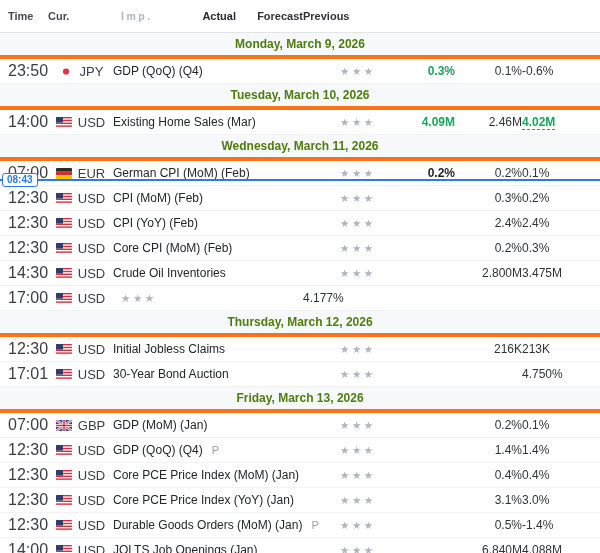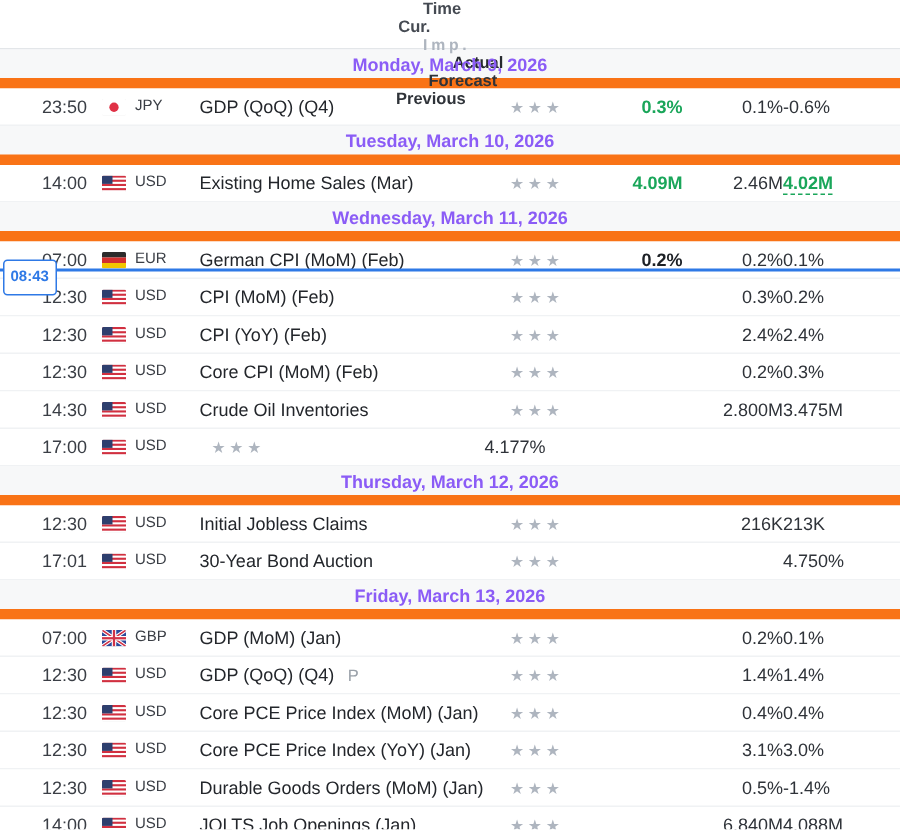--- a/index.html
+++ b/index.html
@@ -8,63 +8,62 @@
   body {
     width:600px; height:553px; overflow:hidden;
     font-family:"Liberation Sans", sans-serif; font-size:12px; color:#26292e;
   }
   .calendar { width:600px; height:553px; overflow:hidden; position:relative; background:#fff; }
 
   .header-row {
     display:flex; align-items:center; height:33px; padding-right:4px;
     border-bottom:1px solid #e3e6e9; font-size:11px; font-weight:700; color:#454a52;
     background:#fff;
-    flex-direction:column;
   }
   .col { flex:none; }
   .col-time { width:48px; padding-left:8px; }
   .col-cur { width:65px; display:flex; align-items:center; }
   .col-event { flex:1 1 auto; min-width:0; white-space:nowrap; overflow:hidden; }
   .col-imp { width:48px; padding-left:8px; white-space:nowrap; }
   .col-actual { width:75px; text-align:right; }
   .col-forecast { width:67px; text-align:right; }
   .col-previous { width:68px; text-align:left; }
 
   .day-row {
-    height:26px; background:#f7f8f9; border-bottom:7px solid #f97316;
+    height:26px; background:#f7f8f9; border-bottom:4px solid #f97316;
     display:flex; align-items:center; justify-content:center;
-    font-weight:700; font-size:12px; color:#8b5cf6;
+    font-weight:700; font-size:12px; color:#4d7c0f;
   }
   .event-row {
     display:flex; align-items:center; height:25px; padding-right:10px;
     border-bottom:1px solid #f0f2f4; background:#fff; cursor:pointer;
   }
-  .event-row .col-time { font-size:12px; color:#3a3e45;margin-left:20px; }
-  .event-row .col-cur { gap:6px; font-size:10px; color:#3a3e45; }
+  .event-row .col-time { font-size:16px; color:#3a3e45; }
+  .event-row .col-cur { gap:6px; font-size:13px; color:#3a3e45;justify-content:center; }
   .cur-code { line-height:1; }
   .flag { width:16px; height:11px; display:inline-flex; border-radius:1px; overflow:hidden;
           box-shadow: inset 0 0 0 0.5px rgba(0,0,0,0.10); }
   .flag svg { display:block; width:16px; height:11px; }
   .event-label { color:#23262b; }
   .event-tag { color:#9aa1a9; margin-left:9px; font-size:11px; }
   .col-imp { color:var(--star); font-size:10.5px; letter-spacing:2.5px; }
   .col-actual { font-weight:700; color:#26292e; }
   .col-forecast, .col-previous { color:#2f3339; }
   .header-row .col-actual { font-weight:700; }
   .val-green { color:var(--green); }
   .val-dark { color:#1d2126; }
   .prev-revised {
     color:var(--green); font-weight:700;
     text-decoration:underline dashed; text-decoration-thickness:1px; text-underline-offset:2.5px;
   }
 
   .time-marker { position:relative; height:0; overflow:visible; z-index:5; }
   .marker-line { position:absolute; left:0; right:0; top:-7px; height:2px; background:var(--blue); }
   .marker-chip {
-    position:absolute; left:2px; top:-13px; height:24px; padding:0 4px;
+    position:absolute; left:2px; top:-13px; height:14px; padding:0 4px;
     display:flex; align-items:center; background:#fff;
     border:1.5px solid var(--blue); border-radius:3px;
     color:var(--blue); font-weight:700; font-size:10px; z-index:6; line-height:1;
   }
 </style>
 </head>
 <body>
 
 <div class="calendar">
   <div class="header-row">

